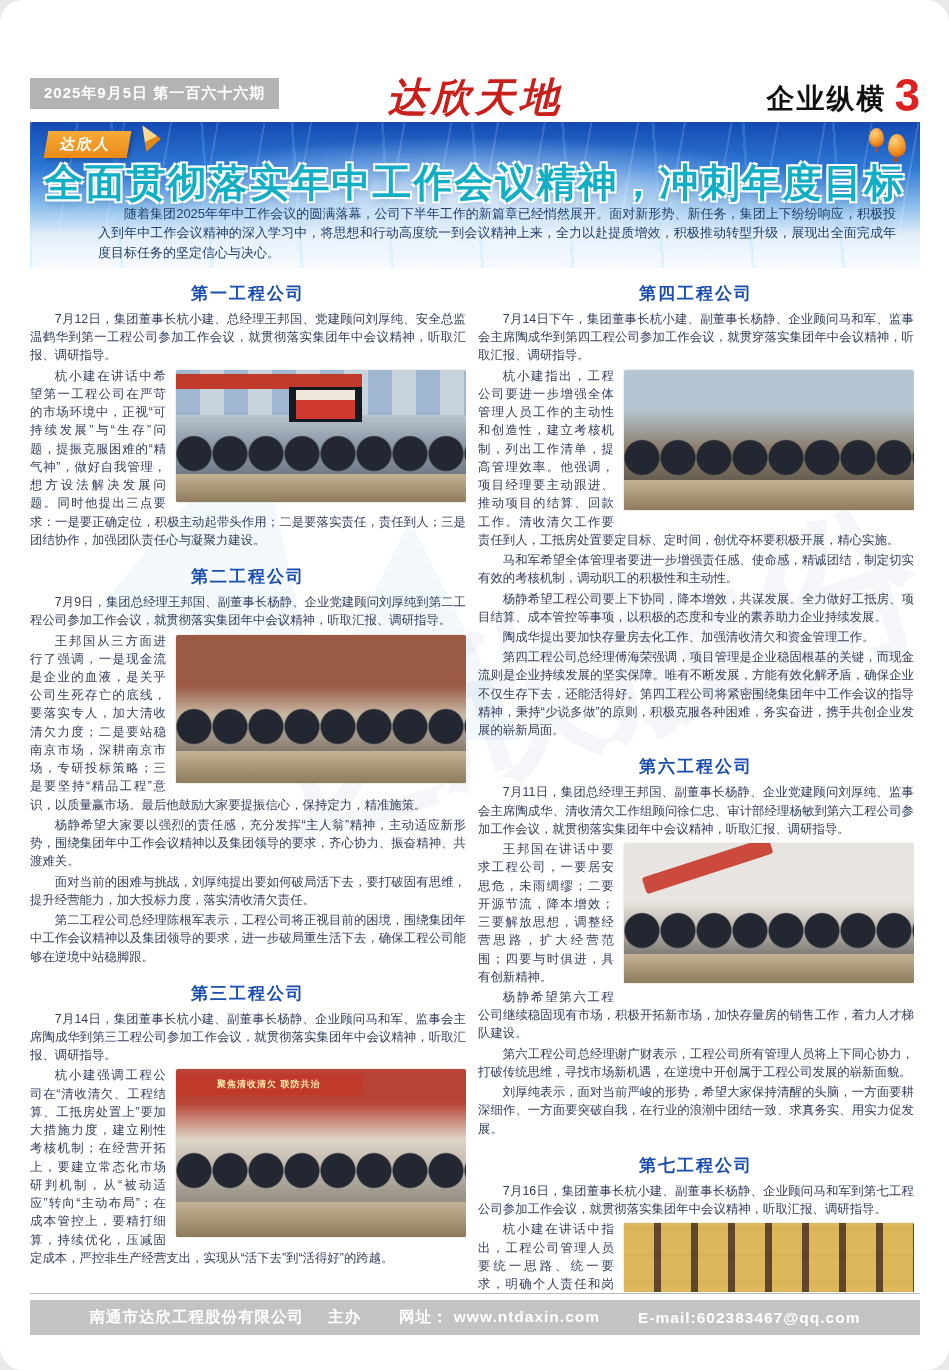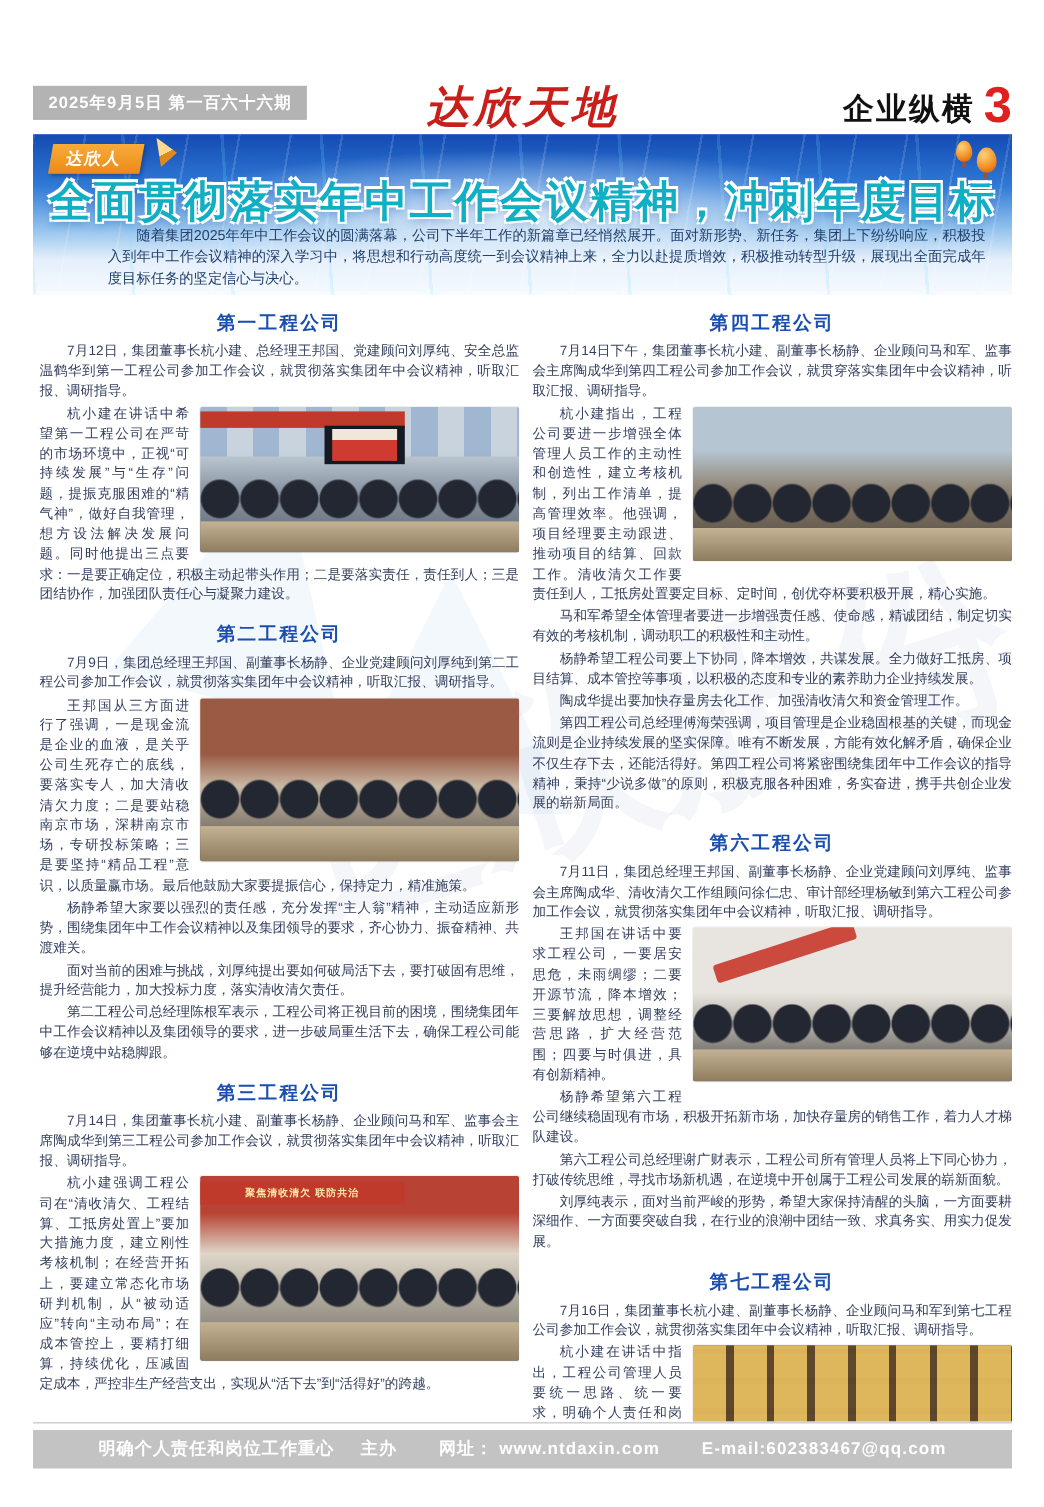--- a/index.html
+++ b/index.html
@@ -1,20 +1,20 @@
 <!DOCTYPE html>
 <html><head>
 <meta charset="utf-8">
 <style>
   * { box-sizing: border-box; margin: 0; padding: 0; }
   html,body { background:#e9e9e9; }
   body { font-family: "Liberation Sans", "DejaVu Sans", sans-serif; }
   #page {
     position: relative; width: 949px; height: 1370px; margin: 0 auto;
-    background: #ffffff; overflow: hidden; color:#35405f;
+    background: #ffffff; overflow: hidden; color:#35405f;border-radius:23px;
   }
   
   .header { position:absolute; top:70px; left:30px; right:29px; height:46px; }
   .date-badge {
     position:absolute; left:0; top:8px; background:#b3b3b3; color:#fff;
     font-size:15px; font-weight:bold; padding:6px 14px; letter-spacing:1px;
   }
   .masthead {
     position:absolute; left:0; right:0; top:0; text-align:center;
     font-family:"Liberation Serif","DejaVu Serif",serif;
@@ -59,21 +59,21 @@
   .balloon::after { content:""; position:absolute; bottom:-5px; left:6px; width:3px; height:5px; background:#b54c16; }
   .b1 { right:36px; top:6px; } .b2 { right:14px; top:12px; width:18px; height:23px; }
   
   .watermark { position:absolute; top:560px; left:250px; z-index:0; font-size:170px; font-weight:bold;
     color:rgba(80,100,150,.06); transform:rotate(-18deg); pointer-events:none; white-space:nowrap; }
   .decor-tri { position:absolute; z-index:0; width:220px; height:220px; background:rgba(90,150,220,.07);
     clip-path:polygon(50% 0,100% 100%,0 100%); pointer-events:none; }
   .t1 { top:520px; left:300px; } .t2 { top:420px; left:120px; transform:rotate(14deg); }
   
   .main { position:absolute; top:276px; left:30px; right:29px; height:1016px; overflow:hidden;
-    display:flex; gap:12px; z-index:1;justify-content:flex-end; }
+    display:flex; gap:12px; z-index:1; }
   .halfcol { width:calc(50% - 9px); }
   .sec { margin-bottom:8px; overflow:hidden; }
   .sec h2 { font-size:17px; font-weight:bold; color:#1a4fb0; text-align:center;
     letter-spacing:2px; margin:6px 0 5px; }
   .sec p { font-size:12.4px; line-height:1.47; text-align:justify; text-indent:2em;
     color:#35405f; margin-bottom:2px; }
   
   .photo { float:right; width:290px; margin:3px 0 6px 10px; position:relative;
     overflow:hidden; border-radius:2px; box-shadow:0 0 0 1px rgba(0,0,0,.06); }
   .ph-panels { position:absolute; top:0; left:0; right:0; height:34%;
@@ -220,20 +220,20 @@
         <p>杭小建在讲话中指出，工程公司管理人员要统一思路、统一要求，明确个人责任和岗位工作重心；在管理上要减少固定成本，控制人工费和非生产经营费用的报支；在“清收清欠、超抵回收”上要加大措施力度、责任到人；要从个人到项目部、到工程公司、再到集团，逐级比贡献，团结一致，力争活下去。</p>
 
       </div>
 
     </div>
   </div>
 
   <div class="footer-line"></div>
   <div class="footer">
     <span class="grp">
-      <span>明确个人责任和岗位工作重心</span>
+      <span>南通市达欣工程股份有限公司</span>
       <span>主办</span>
     </span>
     <span>网址： www.ntdaxin.com</span>
     <span>E-mail:602383467@qq.com</span>
   </div>
 
 </div>
 
 </body></html>

